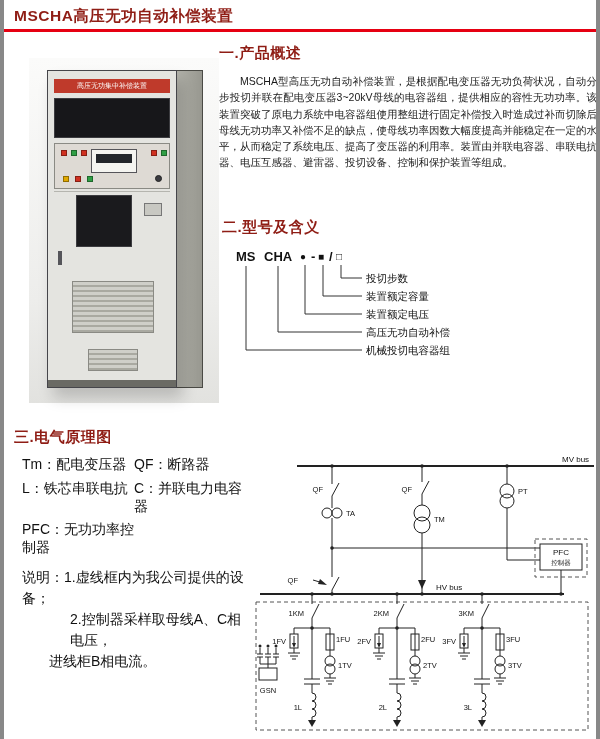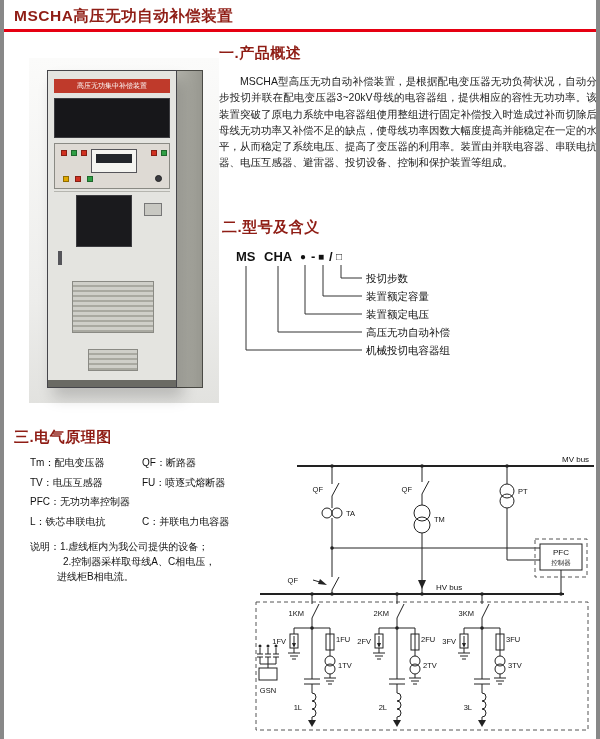--- a/index.html
+++ b/index.html
@@ -41,25 +41,25 @@
 
   .model-section{position:absolute;left:218px;top:218px;width:375px;}
   .model-svg{margin-top:8px;display:block;}
   .model-svg text{fill:#111;}
   .model-svg .code{font-size:13px;font-weight:bold;}
   .model-svg .sym{font-size:10px;}
   .model-svg .mlabel{font-size:10.5px;}
   .model-svg polyline{fill:none;stroke:#333;stroke-width:1;}
 
   .schem-heading{position:absolute;left:10px;top:428px;text-align:center;}
-  .legend{position:absolute;left:26px;top:456px;width:232px;font-size:10px;color:#111;}
+  .legend{position:absolute;left:18px;top:456px;width:232px;font-size:14px;color:#111;}
   .legend-row{display:flex;margin-bottom:5.5px;}
   .legend-row span:first-child{width:112px;flex:none;}
   .notes{margin-top:10px;line-height:1.5;}
-  .note-2{margin-left:33px;}
+  .note-2{margin-left:48px;}
   .note-3{margin-left:27px;}
 
   .cir{position:absolute;left:238px;top:452px;}
   .cir text{fill:#111;stroke:none;font-size:7.5px;font-family:"Liberation Sans",sans-serif;}
   .cir text.f8{font-size:8px;}
   .cir text.f65{font-size:6.5px;}
   .cir .geo{stroke:#222;stroke-width:1;fill:none;}
   .cir .fillgeo{fill:#222;stroke:none;}
   .cir .dash{stroke:#555;stroke-width:1;fill:none;stroke-dasharray:4 3;}
 </style>
@@ -132,30 +132,26 @@
   </div>
 
   <div class="sec-heading schem-heading">三.电气原理图</div>
 
   <div class="legend">
     <div class="legend-row">
       <span>Tm：配电变压器</span>
       <span>QF：断路器</span>
     </div>
     <div class="legend-row">
-      <span>TV：电压互感器</span>
-      <span>FU：喷逐式熔断器</span>
+      <span>L：铁芯串联电抗</span>
+      <span>C：并联电力电容器</span>
     </div>
     <div class="legend-row">
       <span>PFC：无功功率控制器</span>
       <span></span>
-    </div>
-    <div class="legend-row">
-      <span>L：铁芯串联电抗</span>
-      <span>C：并联电力电容器</span>
     </div>
     <div class="notes">
       <div>说明：1.虚线框内为我公司提供的设备；</div>
       <div class="note-2">2.控制器采样取母线A、C相电压，</div>
       <div class="note-3">进线柜B相电流。</div>
     </div>
   </div>
 
   <svg class="cir" width="358" height="287" viewBox="0 0 358 287">
 

